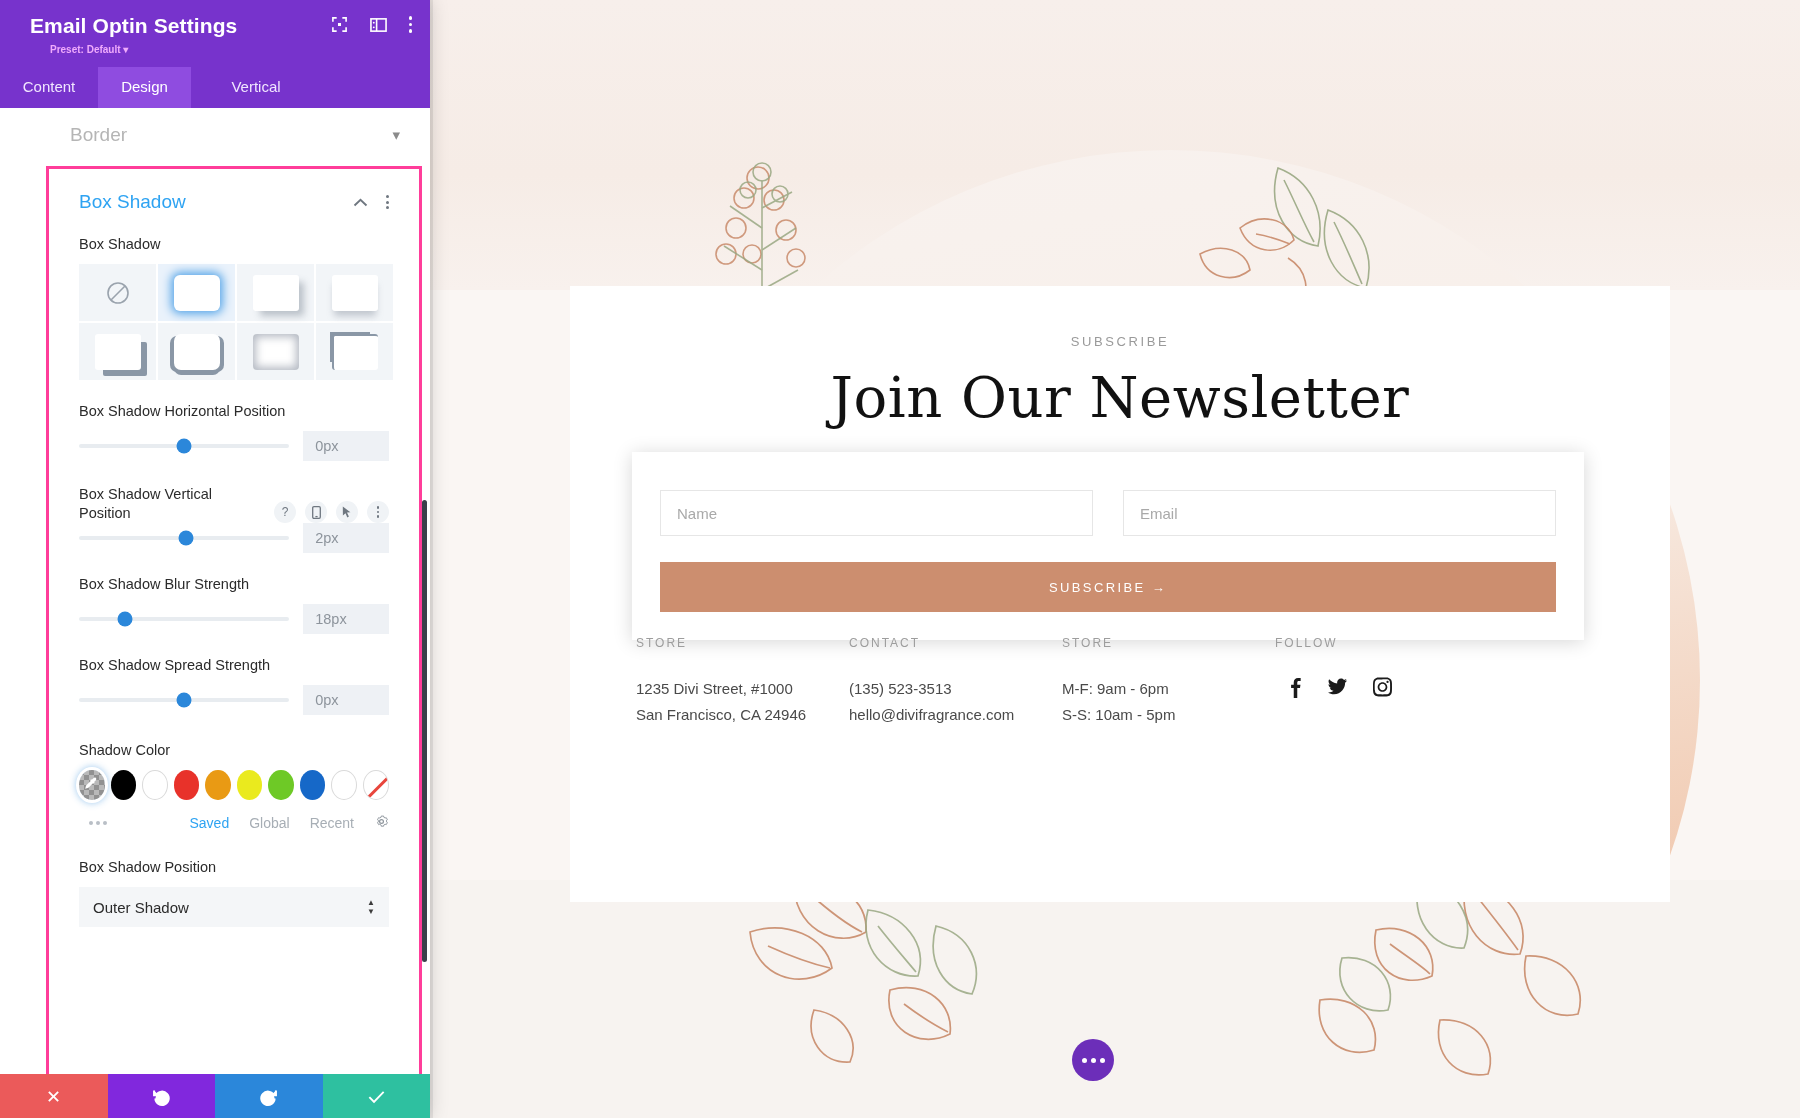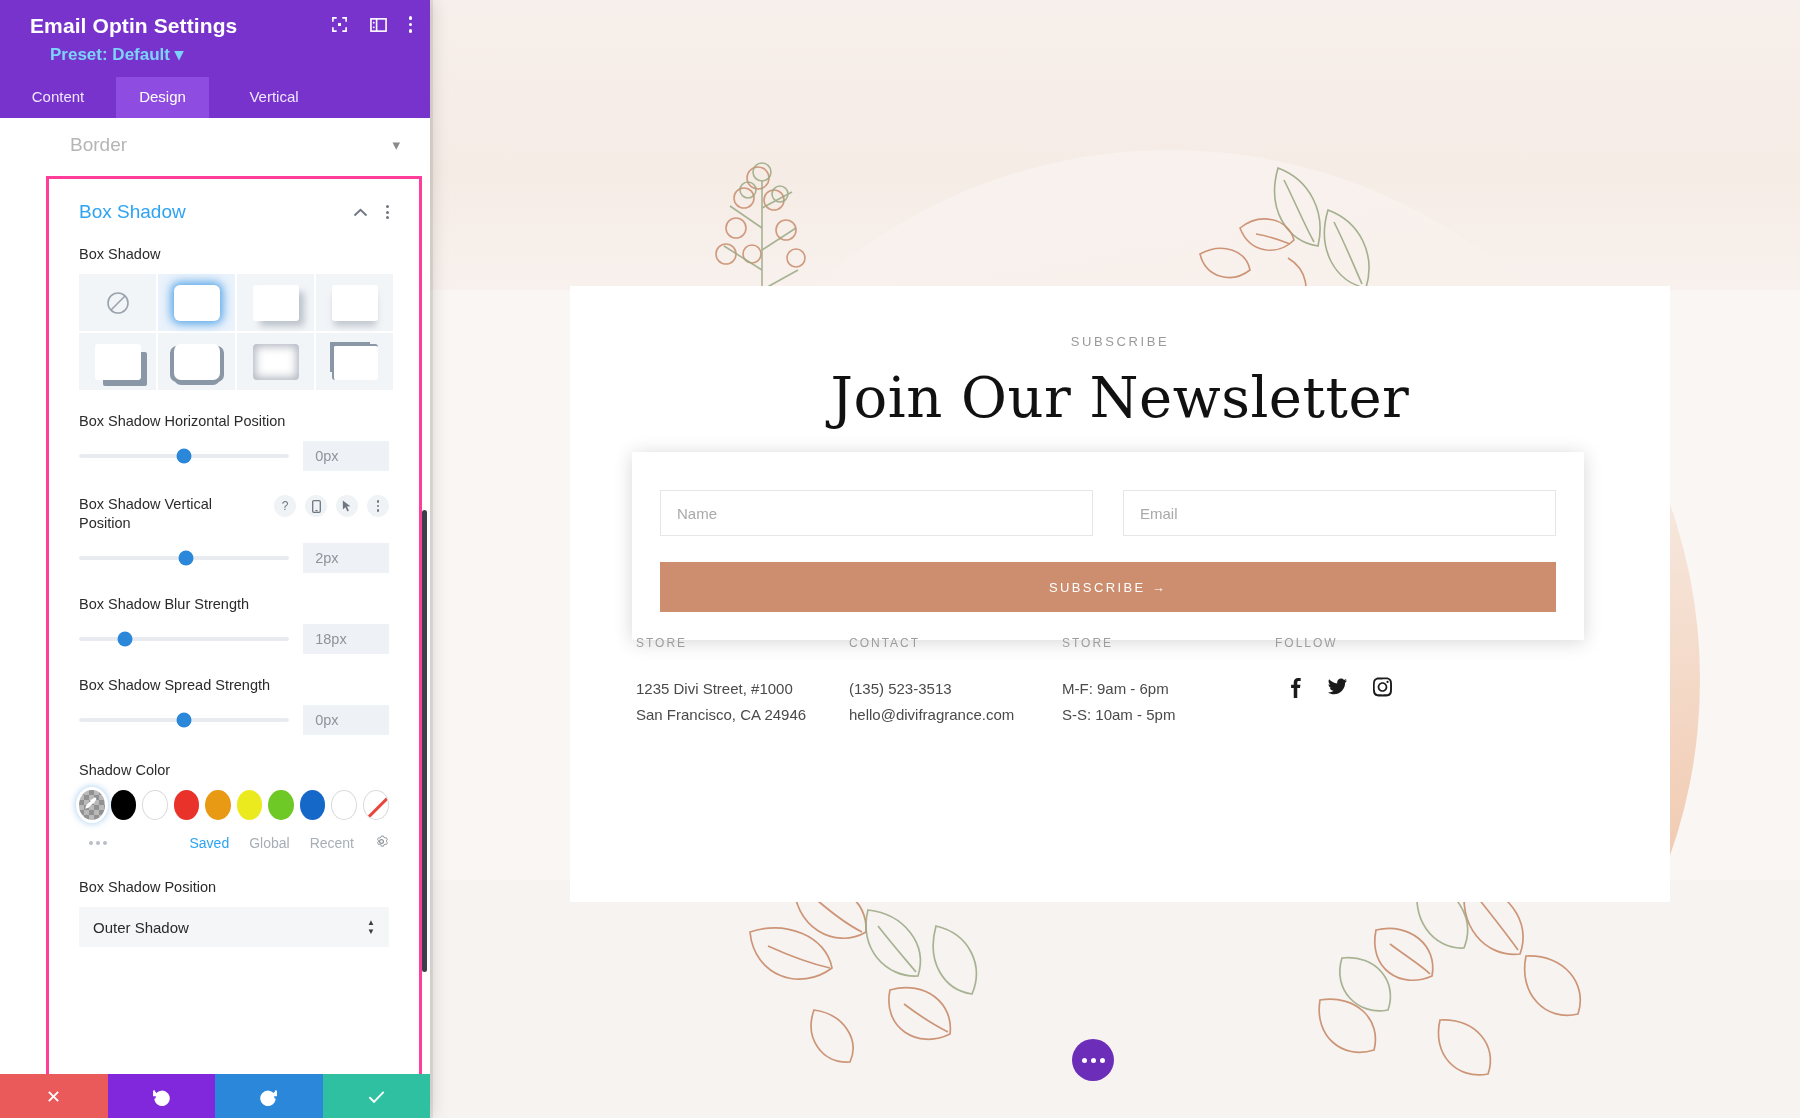--- a/index.html
+++ b/index.html
@@ -141,39 +141,39 @@
     background: #7733cc;
     padding: 14px 22px 12px 30px;
     position: relative;
     flex: 0 0 auto;
   }
   .p-title {
     color: #ffffff; font-size: 21px; font-weight: bold;
     letter-spacing: 0.1px;
   }
   .p-preset {
-    color: #7dd3fc; font-size: 17px; font-weight: bold; margin-top: 6px;
+    color: #f0abfc; font-size: 10px; font-weight: bold; margin-top: 6px;
     cursor: pointer;
     padding-left: 20px;
   }
   .p-headicons {
     position: absolute; right: 18px; top: 16px;
     display: flex; align-items: center; gap: 22px;
   }
   .p-headicons .hi { cursor: pointer; display:flex; align-items:center; justify-content:center;}
   .dots-v { display: flex; flex-direction: column; gap: 3px; align-items: center; }
   .dots-v i { width: 3.5px; height: 3.5px; background: #fff; border-radius: 50%; display:block; }
 
   .p-tabs { display: flex; background: #7733cc; flex: 0 0 auto; }
   .p-tab {
     padding: 11px 0 13px 0;
     color: #f1e6ff; font-size: 15px;
     text-align: center; cursor: pointer;
   }
-  .p-tab:nth-child(1) { width: 116px; }
+  .p-tab:nth-child(1) { width: 98px; }
   .p-tab:nth-child(2) { width: 93px; }
   .p-tab:nth-child(3) { width: 130px; }
   .p-tab.active { background: #8f4ce0; color: #ffffff; }
 
   .p-body {
     flex: 1 1 auto;
     position: relative;
     background: #ffffff;
     overflow: hidden;
     padding-left: 40px;
@@ -227,21 +227,21 @@
     font-size: 14.5px; color: #8d949c; cursor: text;
   }
 
   .label-icons { display: flex; align-items: center; gap: 9px; }
   .ic-circle {
     width: 22px; height: 22px; border-radius: 50%;
     background: #f0f3f6; color: #6f7780;
     display: flex; align-items: center; justify-content: center;
     font-size: 12px; cursor: pointer;
   }
-  .lbl-row { display: flex; align-items: flex-start; gap: 12px; margin-top: 24px; margin-bottom: 10px; }
+  .lbl-row { display: flex; align-items: flex-end; gap: 12px; margin-top: 24px; }
   .lbl-row .lbl { margin: 0; }
 
   .swatches { display: flex; align-items: center; gap: 6px; margin-top: 4px; }
   .sw { width: 30px; height: 30px; border-radius: 50%; cursor: pointer; }
   .sw.eyed {
     background-image:
       linear-gradient(45deg, #b9b9b9 25%, transparent 25%, transparent 75%, #b9b9b9 75%),
       linear-gradient(45deg, #b9b9b9 25%, #919191 25%, #919191 75%, #b9b9b9 75%);
     background-size: 10px 10px;
     background-position: 0 0, 5px 5px;

